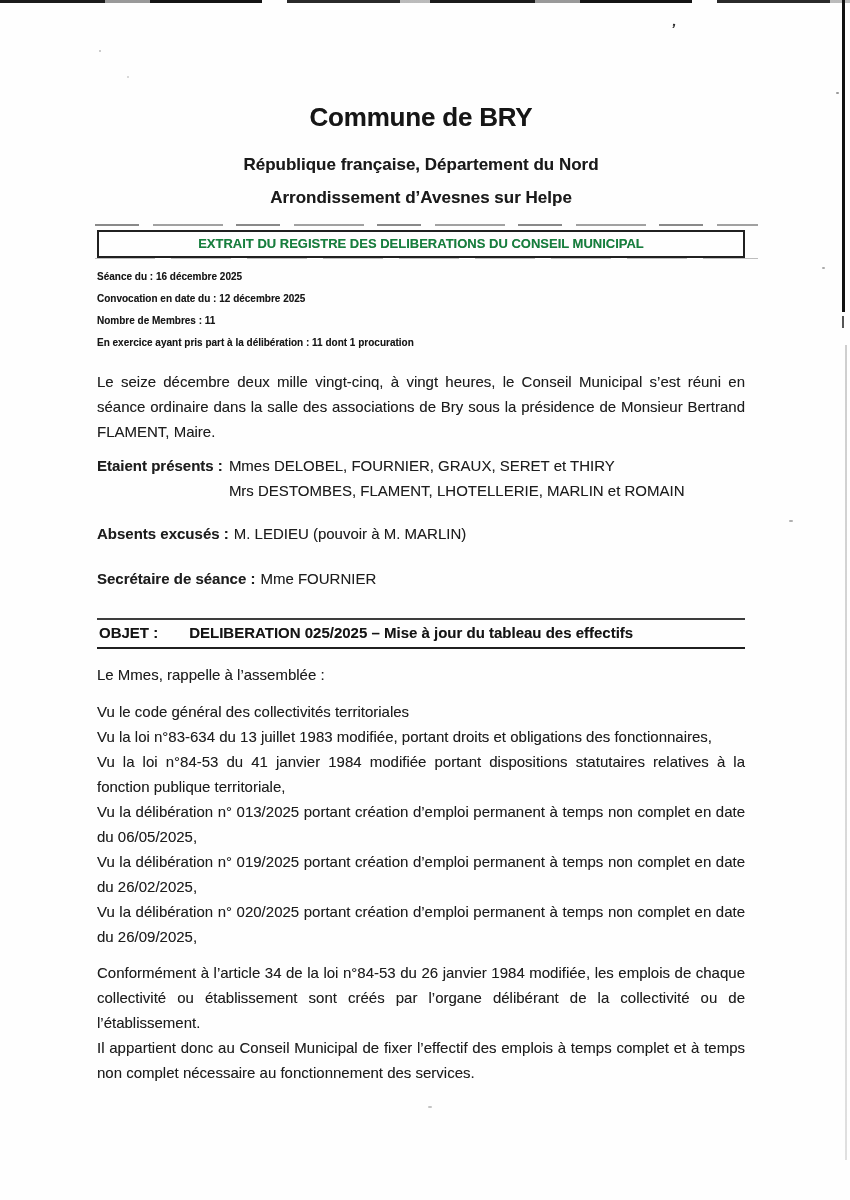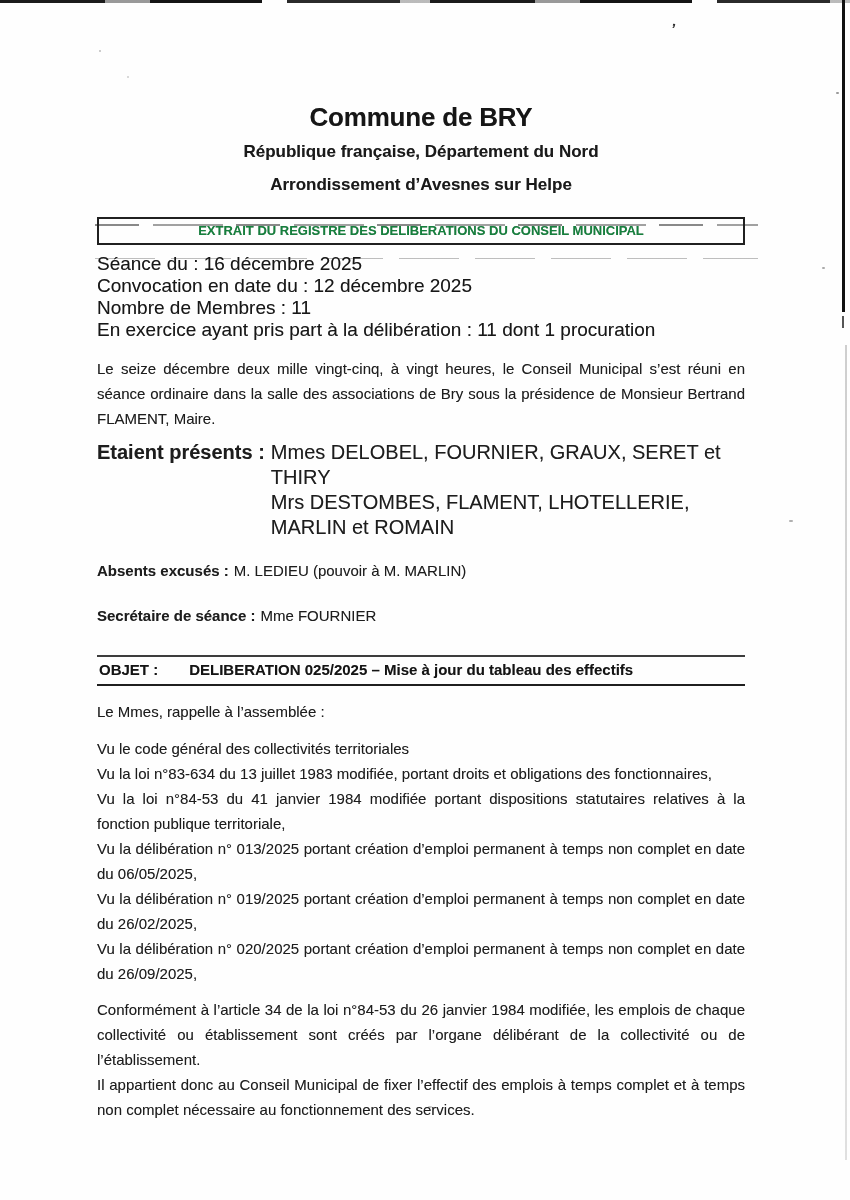--- a/index.html
+++ b/index.html
@@ -47,42 +47,42 @@
   
   .content { position: relative; padding: 102px 105px 0 97px; }
 
   .doc-title {
     margin: 0; text-align: center;
     font-size: 26px; line-height: 30px; font-weight: 700;
     letter-spacing: -0.2px; color: #161616;
   }
   .doc-subtitle {
     text-align: center; font-weight: 700; color: #1a1a1a;
-    font-size: 17px; line-height: 22px; margin-top: 9px;
+    font-size: 17px; line-height: 22px; margin-top: 22px;
   }
   .doc-subtitle + .doc-subtitle { margin-top: 11px; }
 
   .extract-box {
     margin-top: 21px;
     border: 2px solid #202020;
     padding: 3px 4px 4px 4px;
     text-align: center;
     font-weight: 700; font-size: 13px; line-height: 17px;
     color: #15803d;
   }
 
   .session-meta { margin-top: 8px; }
-  .session-meta > div { font-weight: 400; font-size: 19px; line-height: 22px; color: #171717; }
+  .session-meta > div { font-weight: 700; font-size: 10px; line-height: 22px; color: #171717; }
 
   .para { margin: 0; font-size: 15px; line-height: 25px; color: #1d1d1d; }
   .justify { text-align: justify; text-align-last: left; }
 
   .intro-para { margin-top: 15px; }
 
-  .attendance-present { display: flex; margin-top: 9px; font-size: 20px; line-height: 25px; }
+  .attendance-present { display: flex; margin-top: 9px; font-size: 15px; line-height: 25px; }
   .attendance-present .label { font-weight: 700; white-space: nowrap; margin-right: 6px; }
 
   .inline-row { margin-top: 18px; font-size: 15px; line-height: 25px; }
   .inline-row .label { font-weight: 700; margin-right: 5px; }
   .secretary-row { margin-top: 20px; }
 
   .objet-row {
     margin-top: 27px;
     display: flex; align-items: baseline;
     border-top: 2px solid #3d3d3d;

